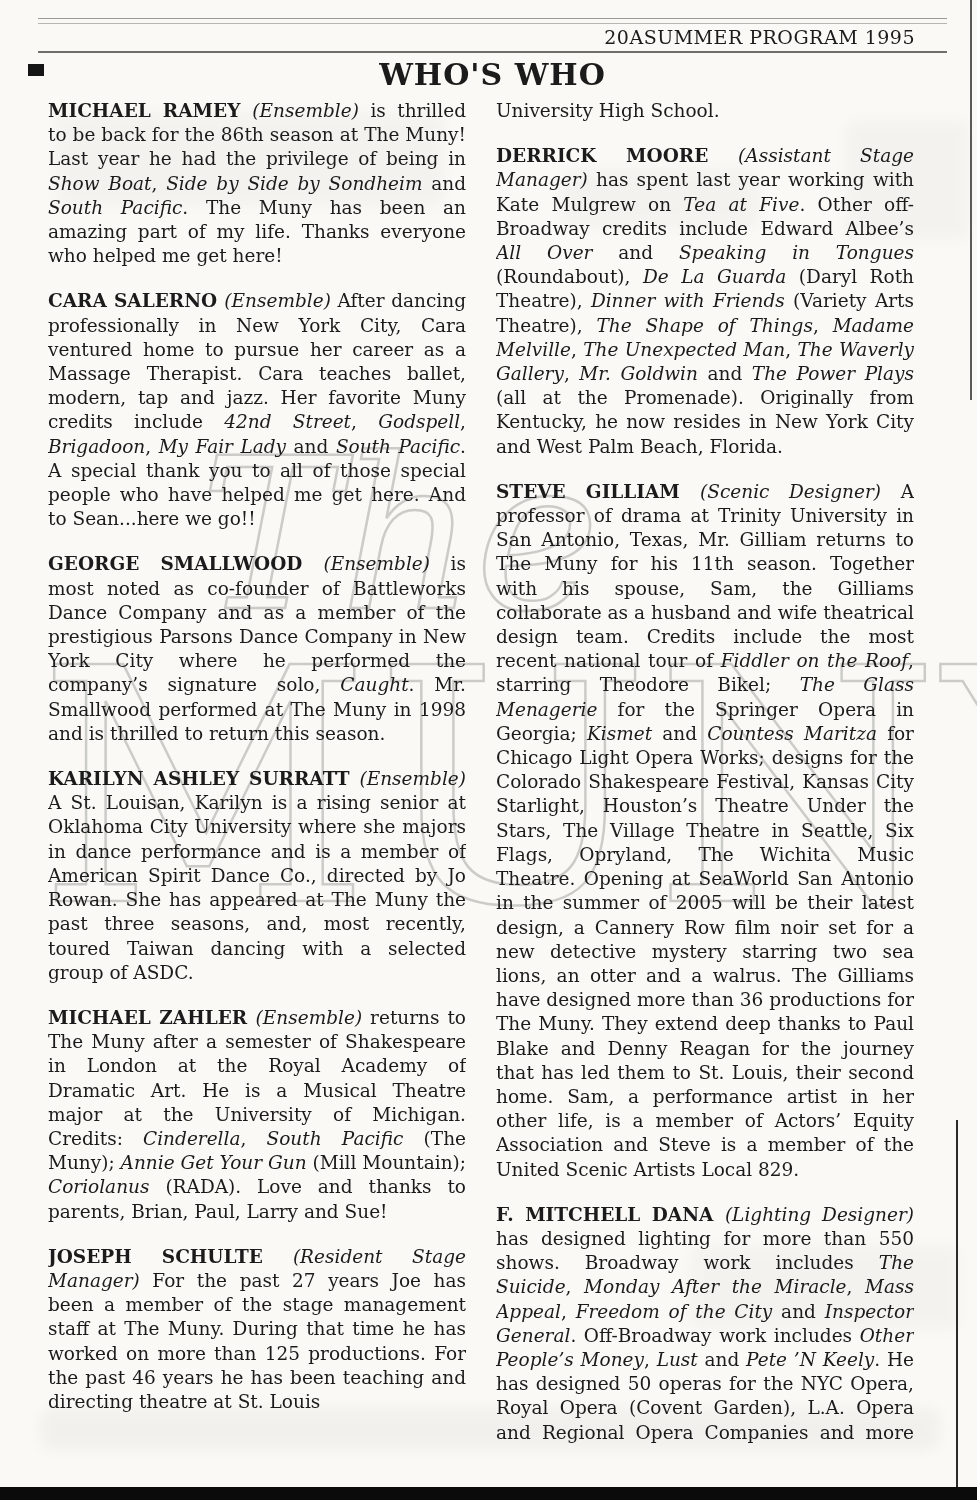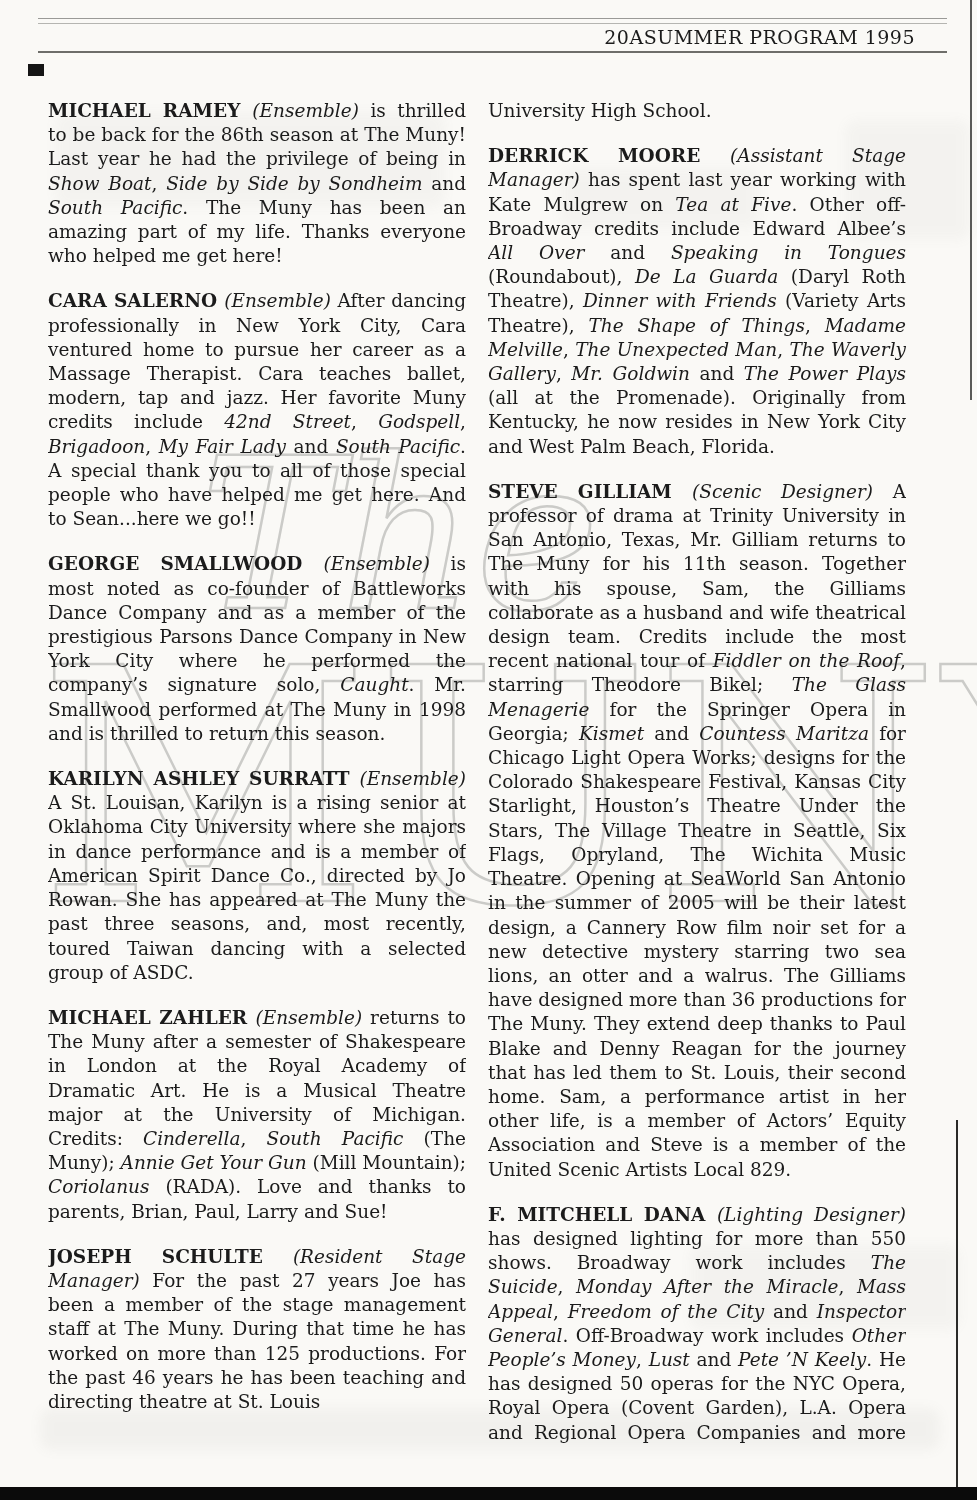--- a/index.html
+++ b/index.html
@@ -41,21 +41,21 @@
   }
   .page-title {
     position: absolute; left: 38px; right: 30px; top: 57px;
     margin: 0; text-align: center;
     font-size: 30px; font-weight: bold; letter-spacing: 1px;
   }
 
   
   .columns {
     position: absolute; left: 48px; top: 99px; width: 866px; height: 1350px;
-    display: flex; gap: 22px; z-index: 1; overflow: hidden;
+    display: flex; gap: 30px; z-index: 1; overflow: hidden;
   }
   .col { width: 418px; height: 100%; overflow: hidden; }
   p.bio {
     margin: 0 0 21px 0;
     font-size: 18.5px; line-height: 24.2px;
     text-align: justify;
   }
   .bio-name { font-weight: bold; }
   .bio-role { font-style: italic; }
 
@@ -85,20 +85,21 @@
   <div class="smudge sm4"></div>
   <div class="smudge sm5"></div>
 
   <div class="hdr-rule-top"></div>
   <div class="hdr-row">
     <span>20A</span>
     <span>SUMMER PROGRAM 1995</span>
   </div>
   <div class="hdr-rule-bottom"></div>
 
+  <h1 class="page-title">WHO'S WHO</h1>
 
   <div class="columns">
     <div class="col">
         <p class="bio"><b class="bio-name">MICHAEL RAMEY </b><i class="bio-role">(Ensemble) </i><span>is thrilled to be back for the 86th season at The Muny! Last year he had the privilege of being in </span><i>Show Boat</i><span>, </span><i>Side by Side by Sondheim</i><span> and </span><i>South Pacific</i><span>. The Muny has been an amazing part of my life. Thanks everyone who helped me get here!</span></p>
         <p class="bio"><b class="bio-name">CARA SALERNO </b><i class="bio-role">(Ensemble) </i><span>After dancing professionally in New York City, Cara ventured home to pursue her career as a Massage Therapist. Cara teaches ballet, modern, tap and jazz. Her favorite Muny credits include </span><i>42nd Street</i><span>, </span><i>Godspell</i><span>, </span><i>Brigadoon</i><span>, </span><i>My Fair Lady</i><span> and </span><i>South Pacific</i><span>. A special thank you to all of those special people who have helped me get here. And to Sean...here we go!!</span></p>
         <p class="bio"><b class="bio-name">GEORGE SMALLWOOD </b><i class="bio-role">(Ensemble) </i><span>is most noted as co-founder of Battleworks Dance Company and as a member of the prestigious Parsons Dance Company in New York City where he performed the company’s signature solo, </span><i>Caught</i><span>. Mr. Smallwood performed at The Muny in 1998 and is thrilled to return this season.</span></p>
         <p class="bio"><b class="bio-name">KARILYN ASHLEY SURRATT </b><i class="bio-role">(Ensemble) </i><span>A St. Louisan, Karilyn is a rising senior at Oklahoma City University where she majors in dance performance and is a member of American Spirit Dance Co., directed by Jo Rowan. She has appeared at The Muny the past three seasons, and, most recently, toured Taiwan dancing with a selected group of ASDC.</span></p>
         <p class="bio"><b class="bio-name">MICHAEL ZAHLER </b><i class="bio-role">(Ensemble) </i><span>returns to The Muny after a semester of Shakespeare in London at the Royal Academy of Dramatic Art. He is a Musical Theatre major at the University of Michigan. Credits: </span><i>Cinderella</i><span>, </span><i>South Pacific</i><span> (The Muny); </span><i>Annie Get Your Gun</i><span> (Mill Mountain); </span><i>Coriolanus</i><span> (RADA). Love and thanks to parents, Brian, Paul, Larry and Sue!</span></p>
         <p class="bio"><b class="bio-name">JOSEPH SCHULTE </b><i class="bio-role">(Resident Stage Manager) </i><span>For the past 27 years Joe has been a member of the stage management staff at The Muny. During that time he has worked on more than 125 productions. For the past 46 years he has been teaching and directing theatre at St. Louis</span></p>
       </div>

